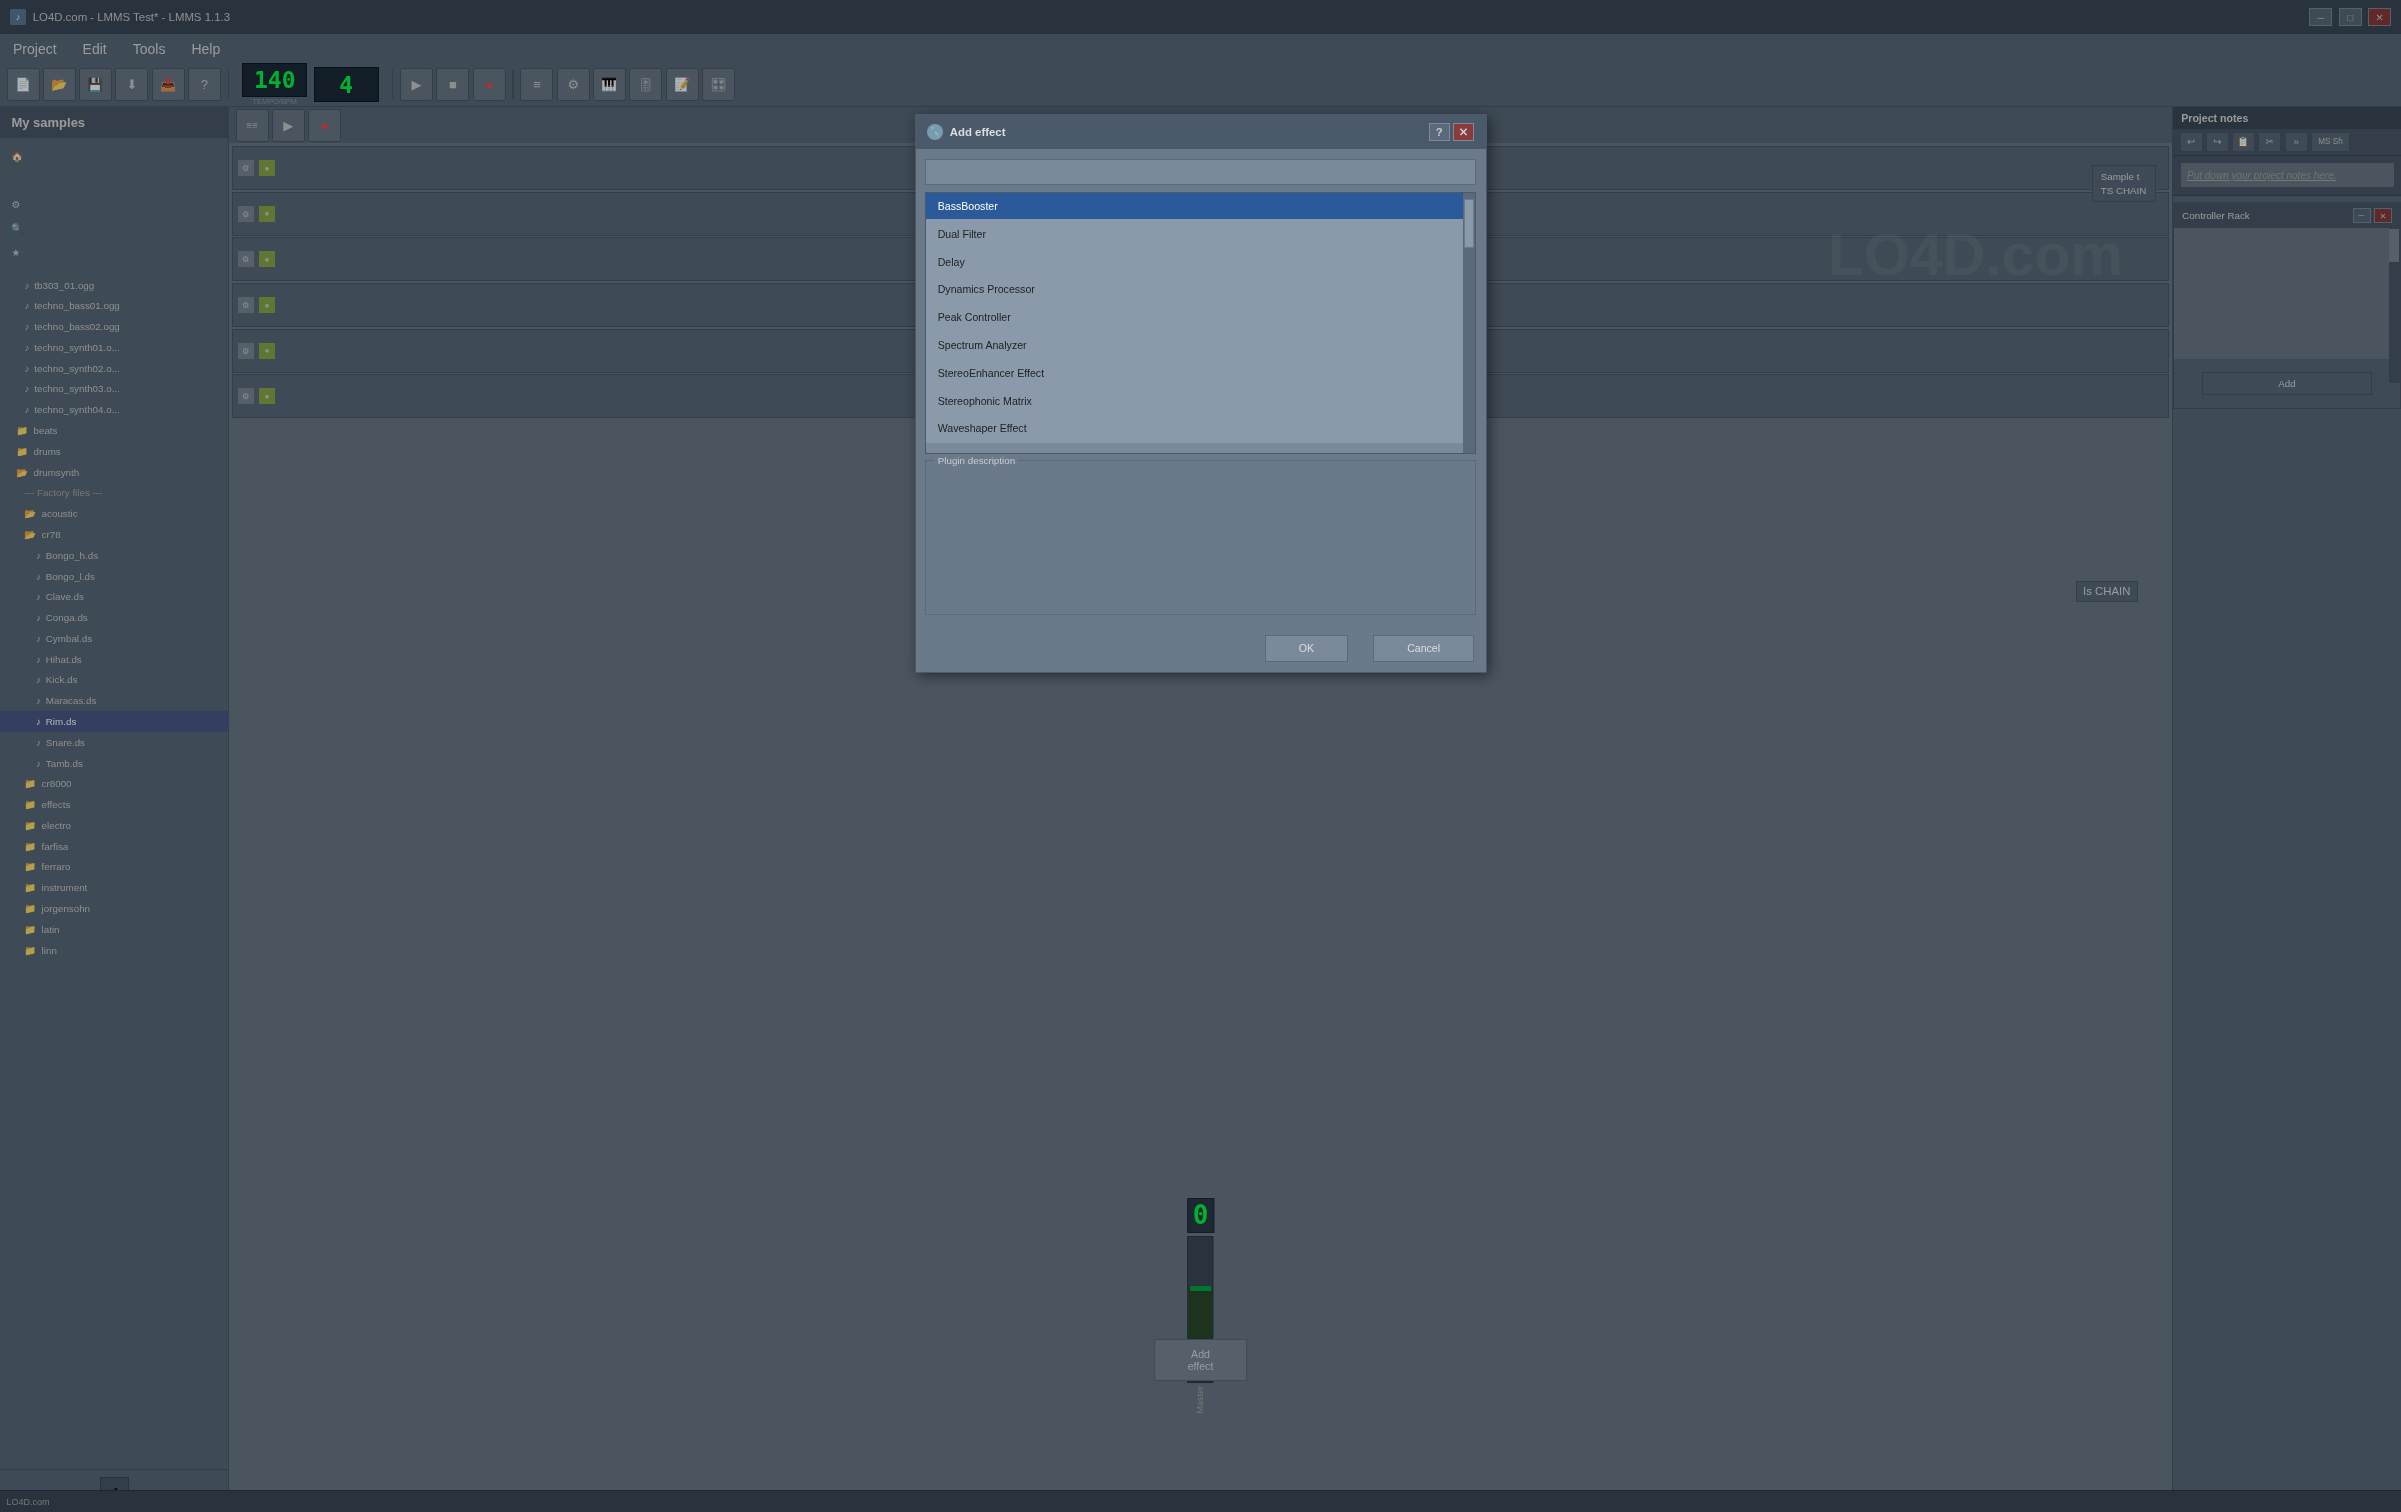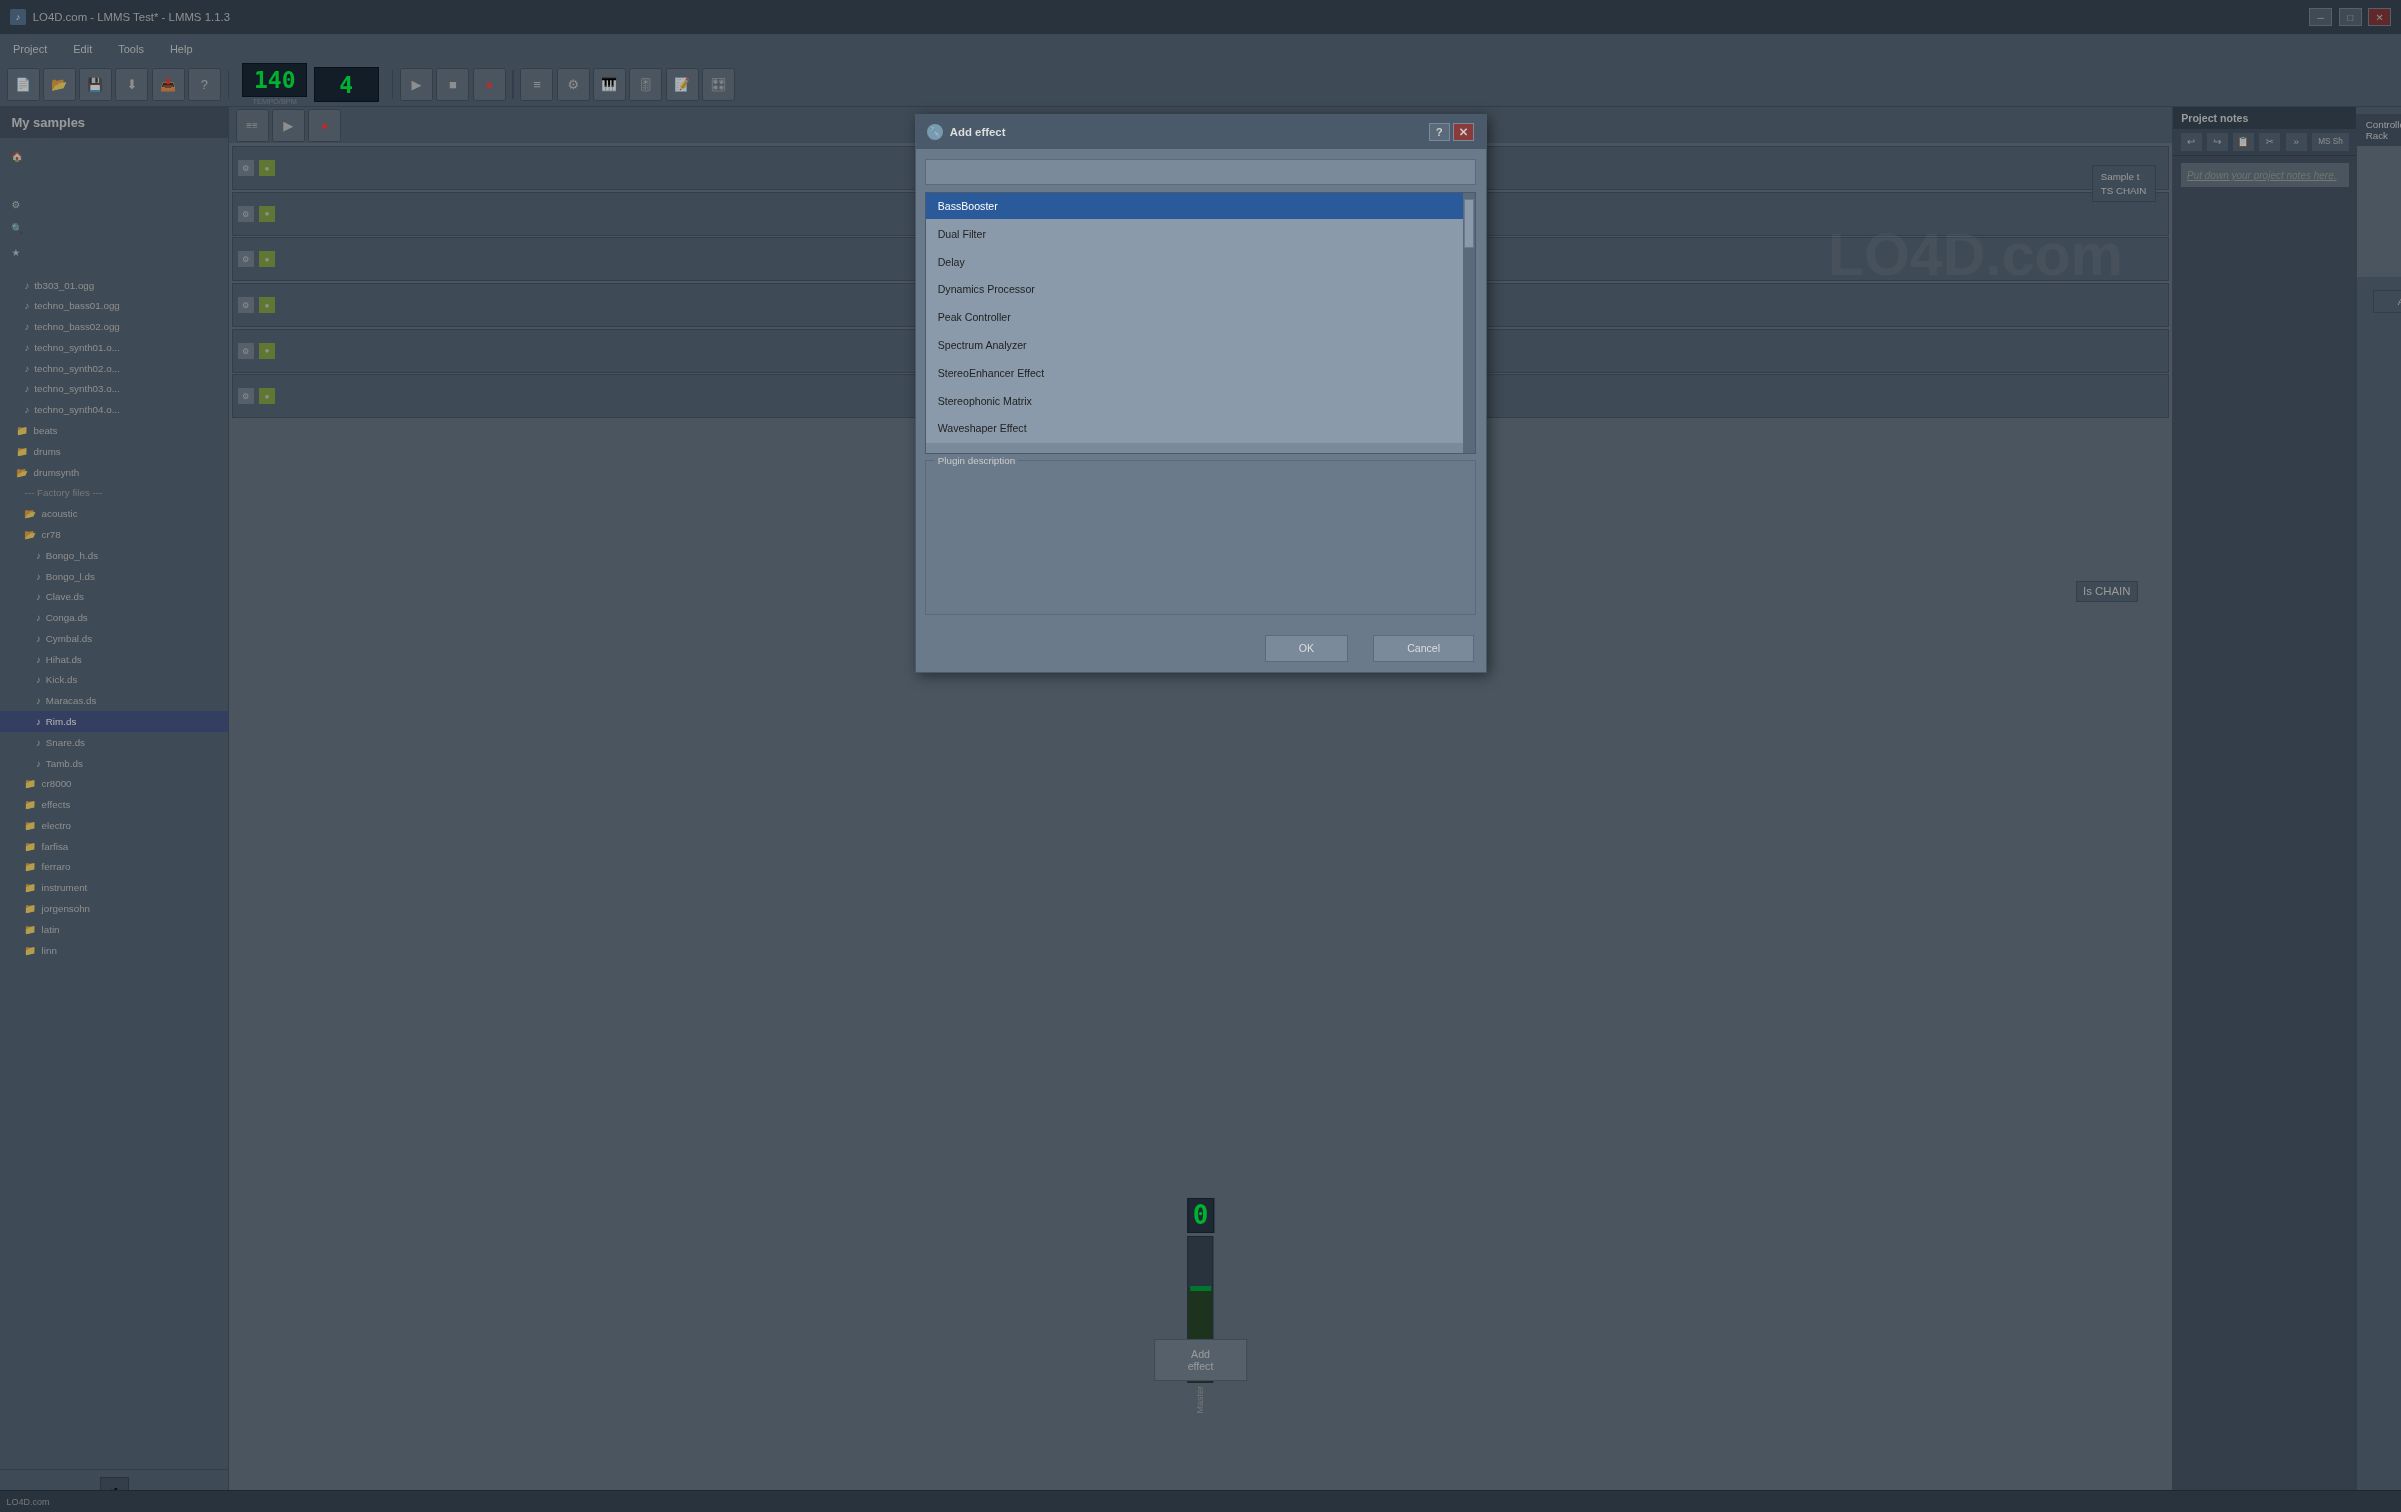--- a/index.html
+++ b/index.html
@@ -67,21 +67,21 @@
 
     
     .menu-bar {
       background: #5a6a7a;
       height: 29px;
       display: flex;
       align-items: center;
       padding: 0 6.5px;
       gap: 13px;
       color: #ddd;
-      font-size: 11px;
+      font-size: 14px;
     }
     .menu-item {
       padding: 3.3px 6.5px;
       cursor: pointer;
     }
 
     
     .toolbar {
       background: #5a6a7a;
       height: 44px;
@@ -199,21 +199,21 @@
       font-size: 8.2px;
       cursor: pointer;
     }
 
     
     .right-panel {
       width: 229px;
       background: #5a6a7a;
       border-left: 0.8px solid #4a5a6a;
       display: flex;
-      flex-direction: row;
+      flex-direction: column;
     }
     .project-notes {
       flex: 1;
       padding: 6.5px;
       color: #aaa;
       font-size: 10px;
       background: #6a7a8a;
       margin: 6.5px;
       border: 0.8px solid #4a5a6a;
       text-decoration: underline;

